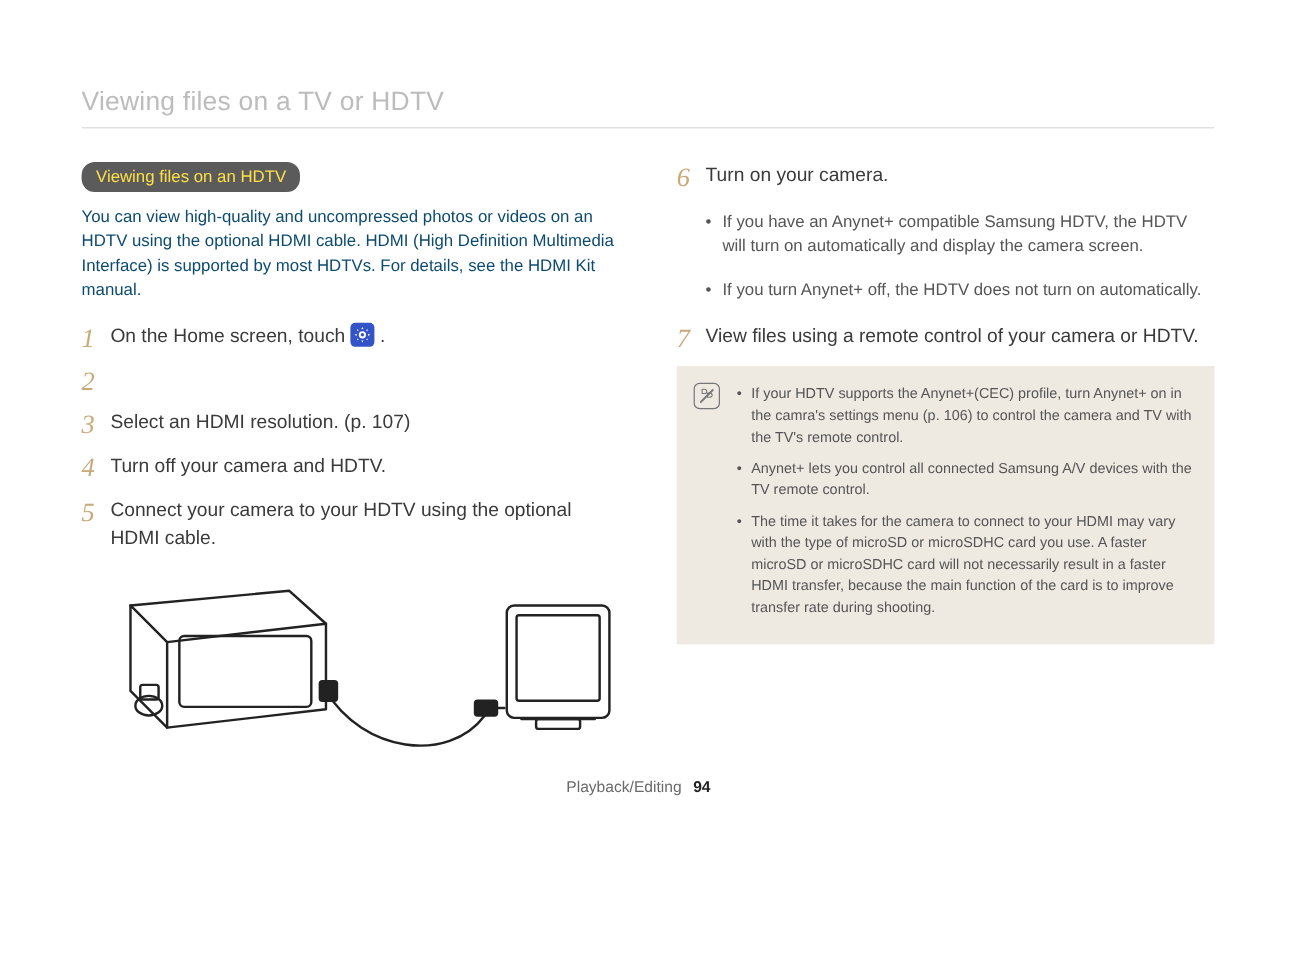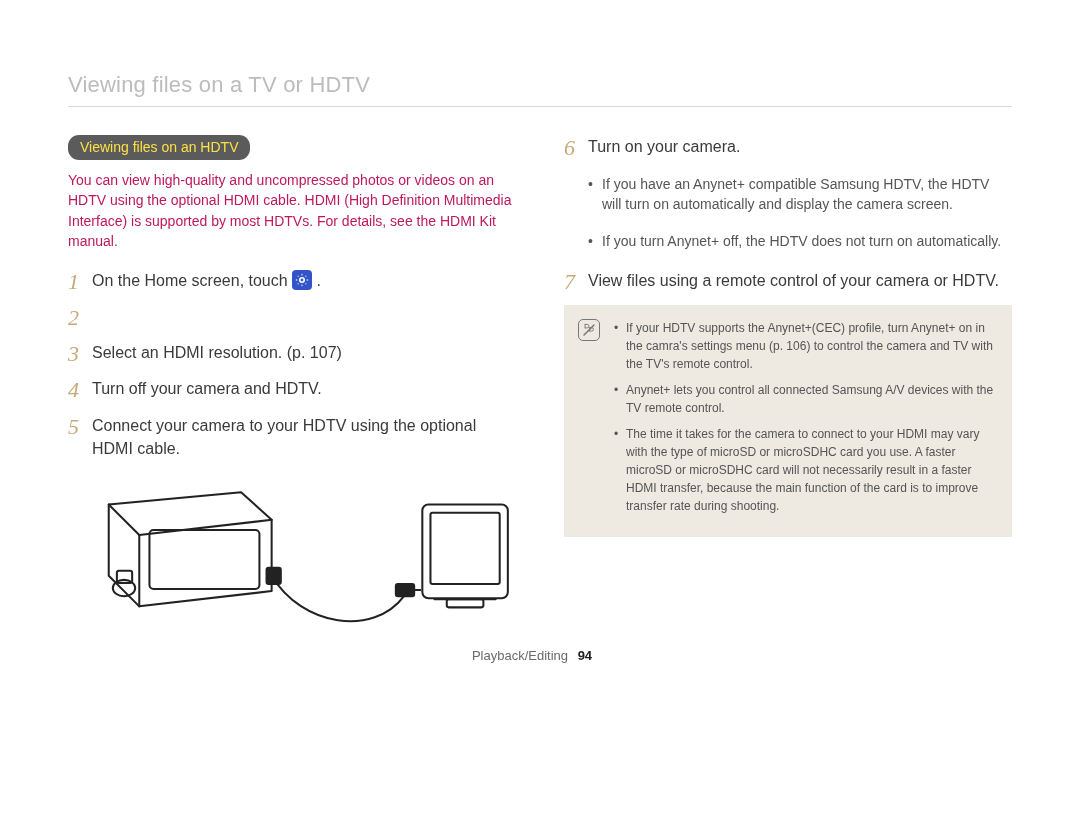--- a/index.html
+++ b/index.html
@@ -24,21 +24,21 @@
   .col { flex: 1 1 0; min-width: 0; }
   .pill {
     display: inline-block;
     background: #5b5b5b;
     color: #fde047;
     font-size: 14px;
     padding: 4px 12px 5px 12px;
     border-radius: 11px;
     margin-bottom: 10px;
   }
-  .bodytext { font-size: 14px; line-height: 1.45; color: #be185d; margin-bottom: 18px; }
+  .bodytext { font-size: 14px; line-height: 1.45; color: #0c4a6e; margin-bottom: 18px; }
   .steps { list-style: none; }
   .step { display: flex; align-items: flex-start; margin-bottom: 12px; }
   .stepnum {
     font-style: italic;
     font-size: 22px;
     color: #c8a978;
     font-family: Georgia, 'Times New Roman', serif;
     width: 24px;
     flex: 0 0 24px;
     line-height: 1.05;

